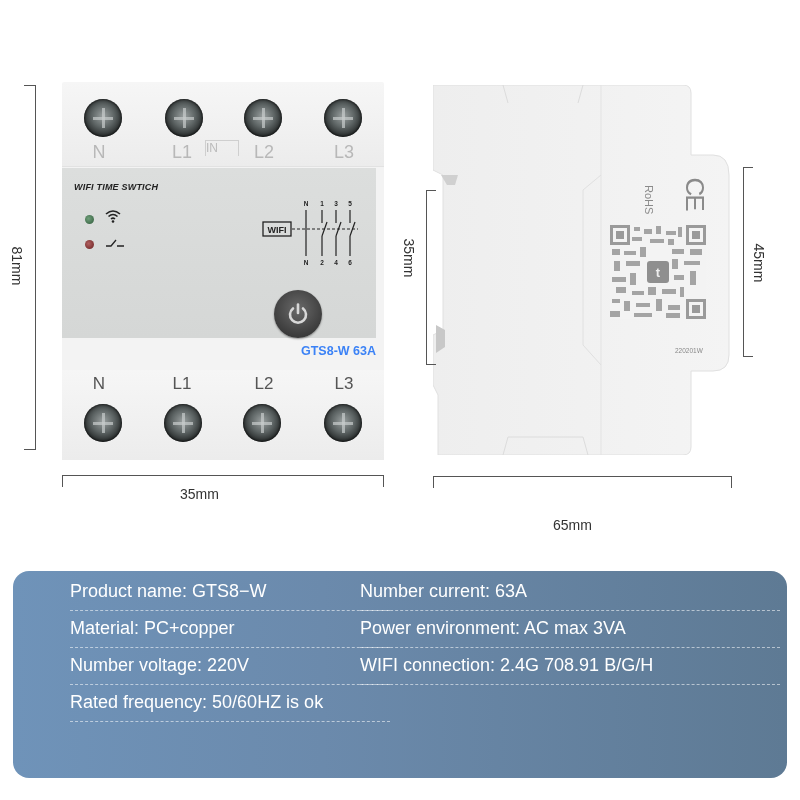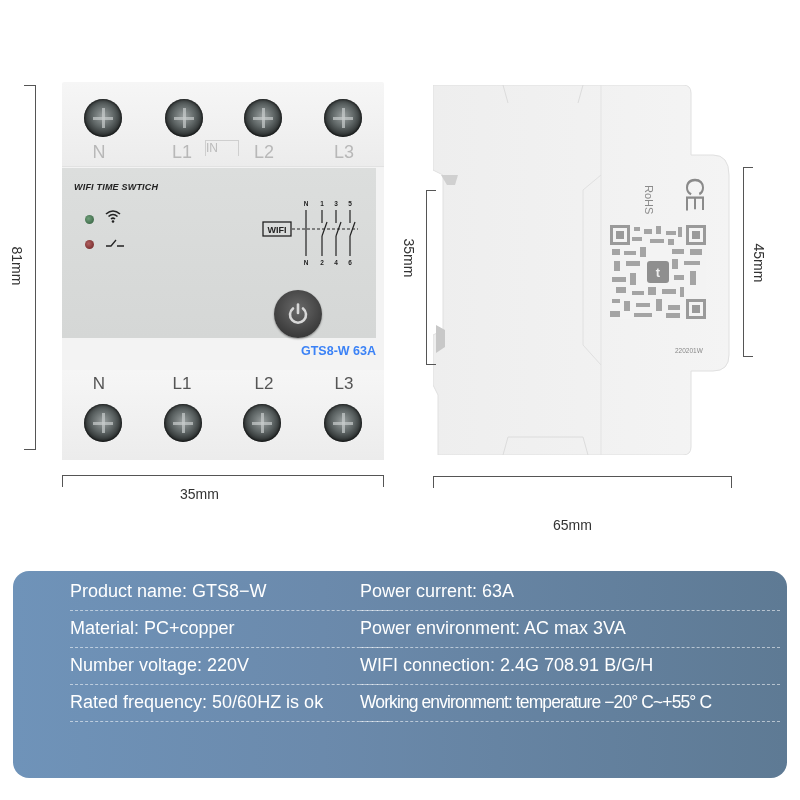--- a/index.html
+++ b/index.html
@@ -229,18 +229,17 @@
 <div class="dim-label v" style="left:740px;top:255px">45mm</div>
 
 <div class="spec-panel">
   <div class="spec-col left">
     <div class="spec-row">Product name: GTS8−W</div>
     <div class="spec-row">Material: PC+copper</div>
     <div class="spec-row">Number voltage: 220V</div>
     <div class="spec-row">Rated frequency: 50/60HZ is ok</div>
   </div>
   <div class="spec-col right">
-    <div class="spec-row">Power current: 63A</div>
+    <div class="spec-row">Number current: 63A</div>
     <div class="spec-row">Power environment: AC max 3VA</div>
     <div class="spec-row">WIFI connection: 2.4G 708.91 B/G/H</div>
-    <div class="spec-row tight">Working environment: temperature −20° C~+55° C</div>
   </div>
 </div>
 
 </body></html>

